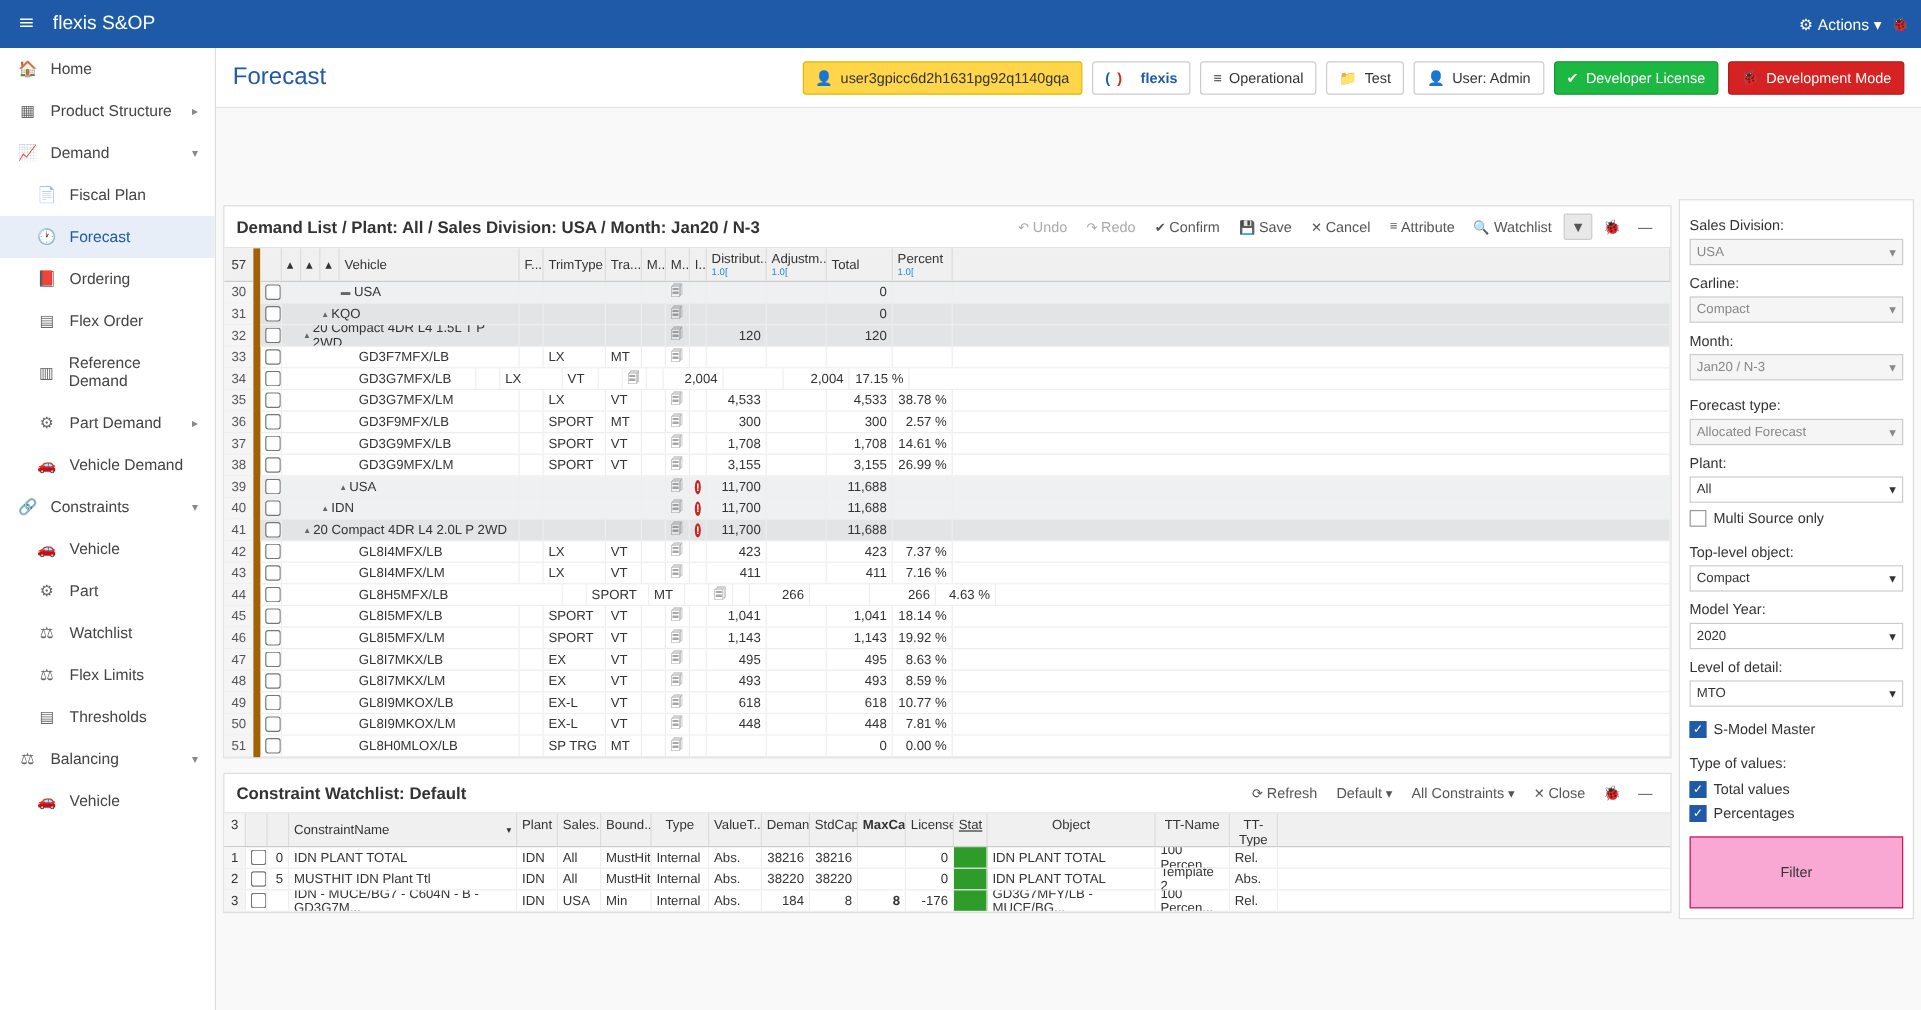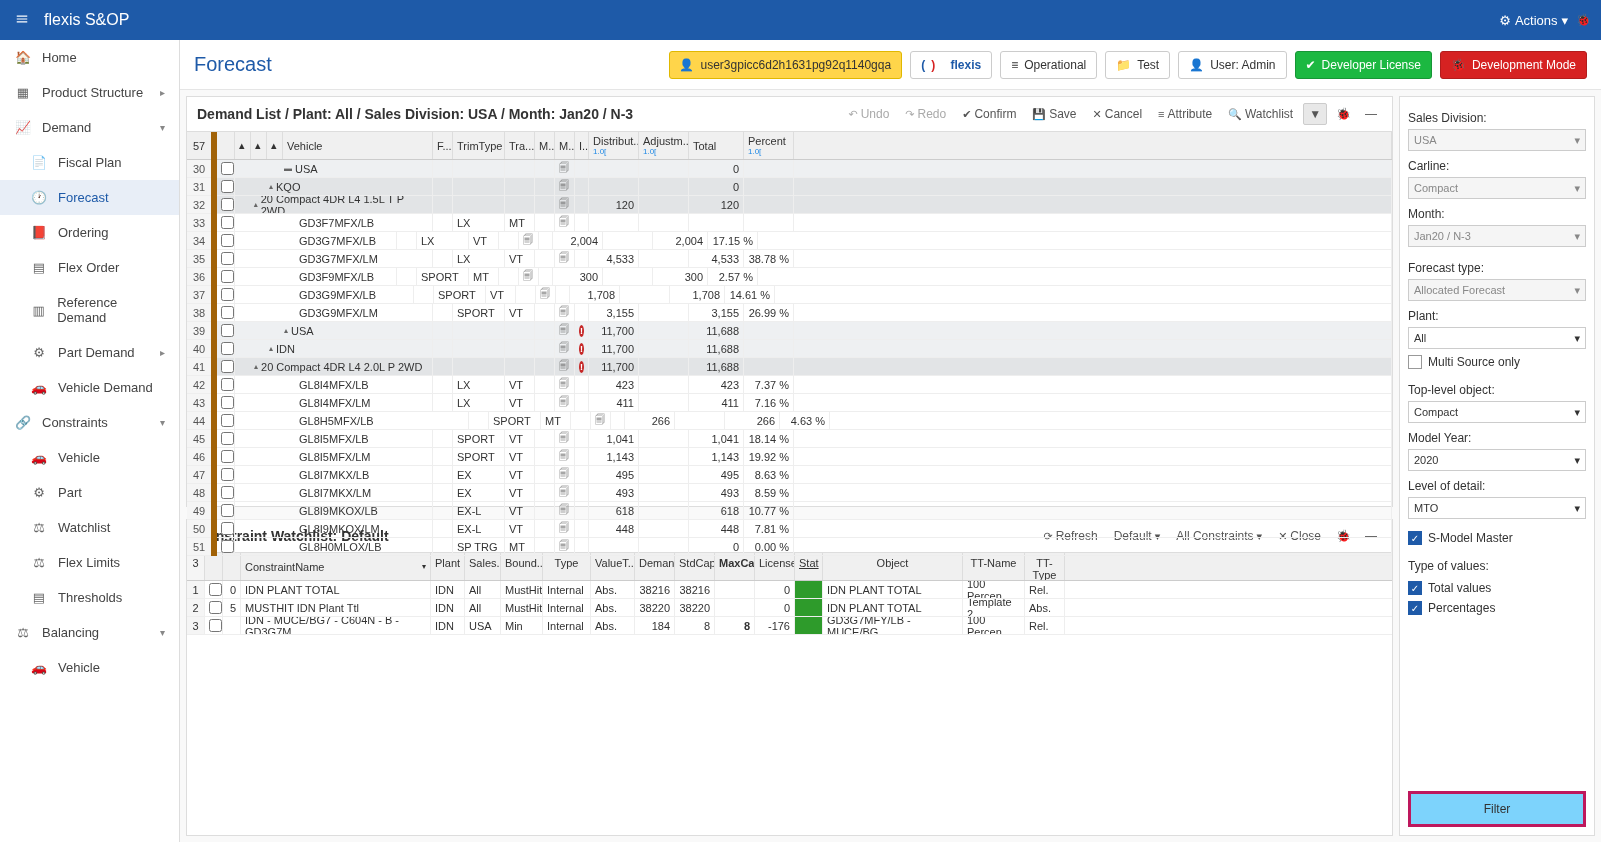--- a/index.html
+++ b/index.html
@@ -86,23 +86,23 @@
 
 
 .rightpanel { width: 196px; background:#fff; border:1px solid #ddd; margin:6px 6px 6px 0; padding:8px; font-size:12px; display:flex; flex-direction:column; gap:2px;}
 .rp-label { color:#333; margin-top:6px; margin-bottom:2px;}
 .rp-select { border:1px solid #ccc; background:#f5f5f5; padding:3px 5px; font-size:11px; color:#888; height:22px; display:flex; align-items:center; justify-content:space-between;}
 .rp-select.enabled { background:#fff; color:#333;}
 .rp-check { display:flex; align-items:center; gap:6px; margin-top:4px;}
 .rp-checkbox { width:14px; height:14px; border:1px solid #999; display:inline-flex; align-items:center; justify-content:center; font-size:10px;}
 .rp-checkbox.checked { background:#1e5aa8; color:#fff; border-color:#1e5aa8;}
 .rp-spacer{flex:1;}
-.rp-filter-btn { background:#7dd3fc; border:3px solid #be185d; padding:8px; text-align:center; cursor:pointer; margin-top:8px;}
-
-.content-row { display:flex; flex:1; overflow:hidden;}
+.rp-filter-btn { background:#f9a8d4; border:1px solid #be185d; padding:22px; text-align:center; cursor:pointer; margin-top:8px;}
+
+.content-row { display:flex; flex:1; overflow:hidden;align-items:center;}
 .center-col { flex:1; display:flex; flex-direction:column; overflow:hidden;}
 
 svg.icon { width:14px; height:14px; fill:currentColor; }
 </style>
 </head>
 <body>
 
 <div class="topbar">
   <div class="menu-btn">
     <svg class="icon" viewBox="0 0 24 24">
@@ -459,21 +459,21 @@
                     <div class="gc c-dist right">4,533</div>
                     <div class="gc c-adj"></div>
                     <div class="gc c-total right">4,533</div>
                     <div class="gc c-pct right">38.78 %</div>
                     <div class="gc c-pad"></div>
                   </div>
                   <div class="grow">
                     <div class="gc c-chk">
                       <input type="checkbox" style="margin: 0px;">
                     </div>
-                    <div class="gc" style="width:162px;">
+                    <div class="gc" style="width:198px;">
                       <span class="tree-ind" style="width:60px;"></span>
                       <span>GD3F9MFX/LB</span>
                     </div>
                     <div class="gc c-f"></div>
                     <div class="gc c-trim">SPORT</div>
                     <div class="gc c-trans">MT</div>
                     <div class="gc c-m1"></div>
                     <div class="gc c-m2">
                       <span class="doc-icon">🗐</span>
                     </div>
@@ -481,21 +481,21 @@
                     <div class="gc c-dist right">300</div>
                     <div class="gc c-adj"></div>
                     <div class="gc c-total right">300</div>
                     <div class="gc c-pct right">2.57 %</div>
                     <div class="gc c-pad"></div>
                   </div>
                   <div class="grow">
                     <div class="gc c-chk">
                       <input type="checkbox" style="margin: 0px;">
                     </div>
-                    <div class="gc" style="width:179px;">
+                    <div class="gc" style="width:198px;">
                       <span class="tree-ind" style="width:60px;"></span>
                       <span>GD3G9MFX/LB</span>
                     </div>
                     <div class="gc c-f"></div>
                     <div class="gc c-trim">SPORT</div>
                     <div class="gc c-trans">VT</div>
                     <div class="gc c-m1"></div>
                     <div class="gc c-m2">
                       <span class="doc-icon">🗐</span>
                     </div>

